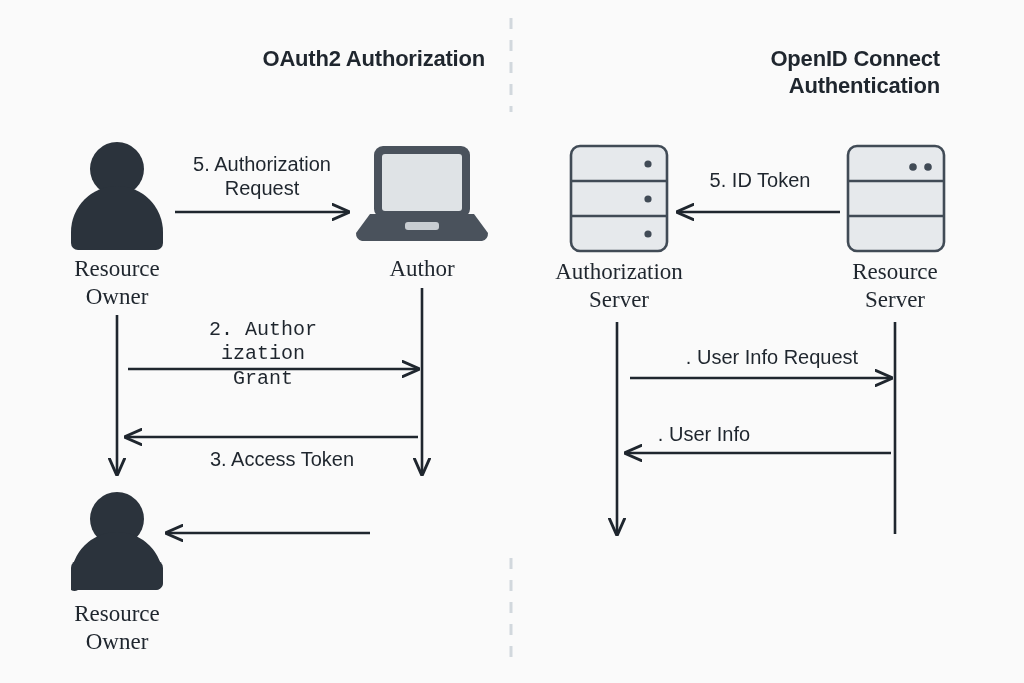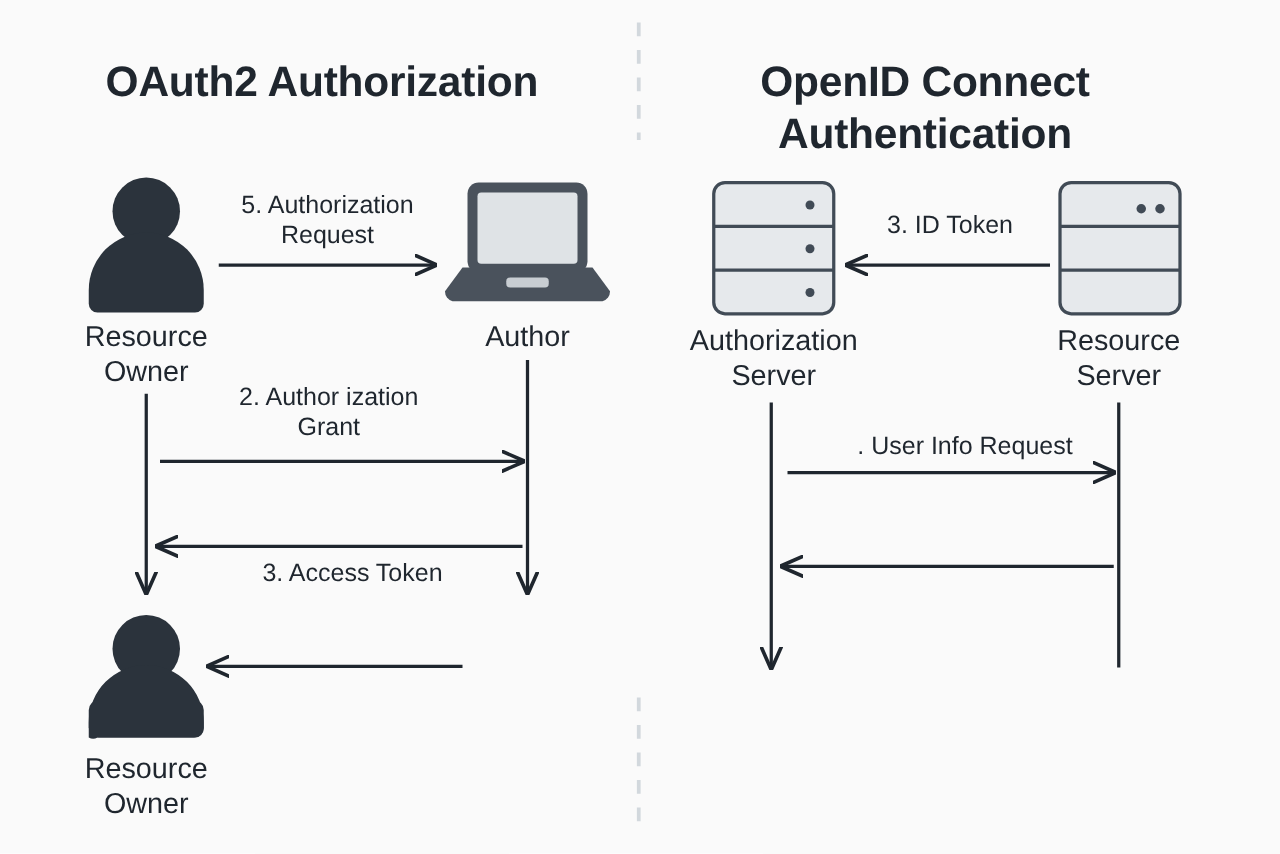--- a/index.html
+++ b/index.html
@@ -26,27 +26,29 @@
   }
   .txt {
     position: absolute;
     text-align: center;
     line-height: 1.22;
     white-space: pre-line;
     color: #1f262e;
     -webkit-font-smoothing: antialiased;
   }
   .panel-title {
-    font-size: 34px;
+    font-size: 22px;
     font-weight: 700;
     letter-spacing: -0.2px;
+    text-align: right;
   }
   .node-label {
     font-size: 23px;
     font-weight: 400;
+    font-family: Liberation Serif, serif;
   }
   .edge-label {
     font-size: 20px;
     font-weight: 400;
   }
 </style>
 </head>
 <body>
 
 <div id="canvas">
@@ -145,24 +147,25 @@
 
   <div class="txt node-label" style="left:524px; top:258px; width:190px;">Authorization
 Server</div>
 
   <div class="txt node-label" style="left:800px; top:258px; width:190px;">Resource
 Server</div>
 
   <div class="txt edge-label" style="left:172px; top:152px; width:180px;">5. Authorization
 Request</div>
 
-  <div class="txt edge-label" style="left:172px; top:306px; width:182px;">2. Author ization
+  <div class="txt edge-label" style="left:172px; top:318px; width:182px;font-family:Liberation Mono, monospace;">2. Author ization
 Grant</div>
 
   <div class="txt edge-label" style="left:178px; top:408px; width:208px;margin-top:39px;">3. Access Token</div>
 
 
-  <div class="txt edge-label" style="left:686px; top:168px; width:148px;">3. ID Token</div>
+  <div class="txt edge-label" style="left:686px; top:168px; width:148px;">5. ID Token</div>
 
   <div class="txt edge-label" style="left:648px; top:345px; width:248px;">. User Info Request</div>
 
+  <div class="txt edge-label" style="left:624px; top:422px; width:160px;">. User Info</div>
 
 </div>
 
 </body></html>

